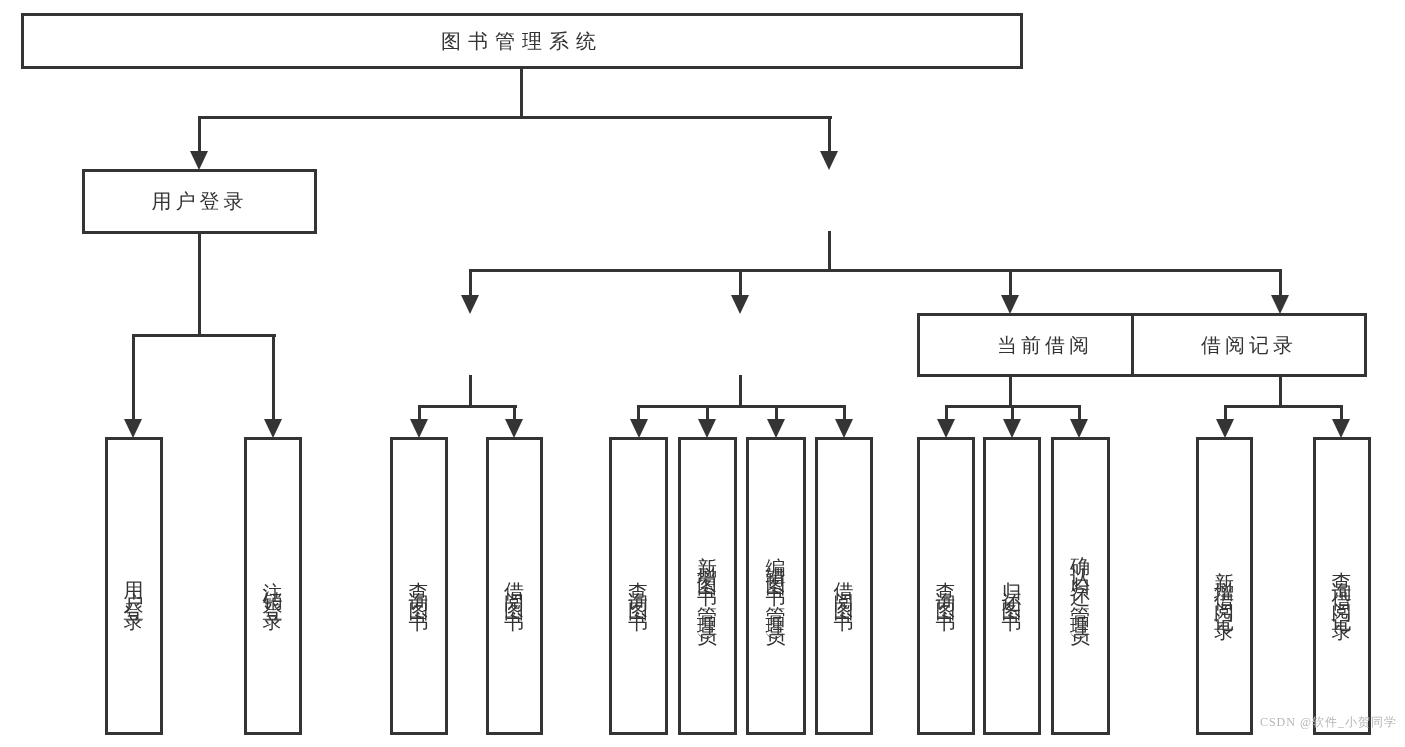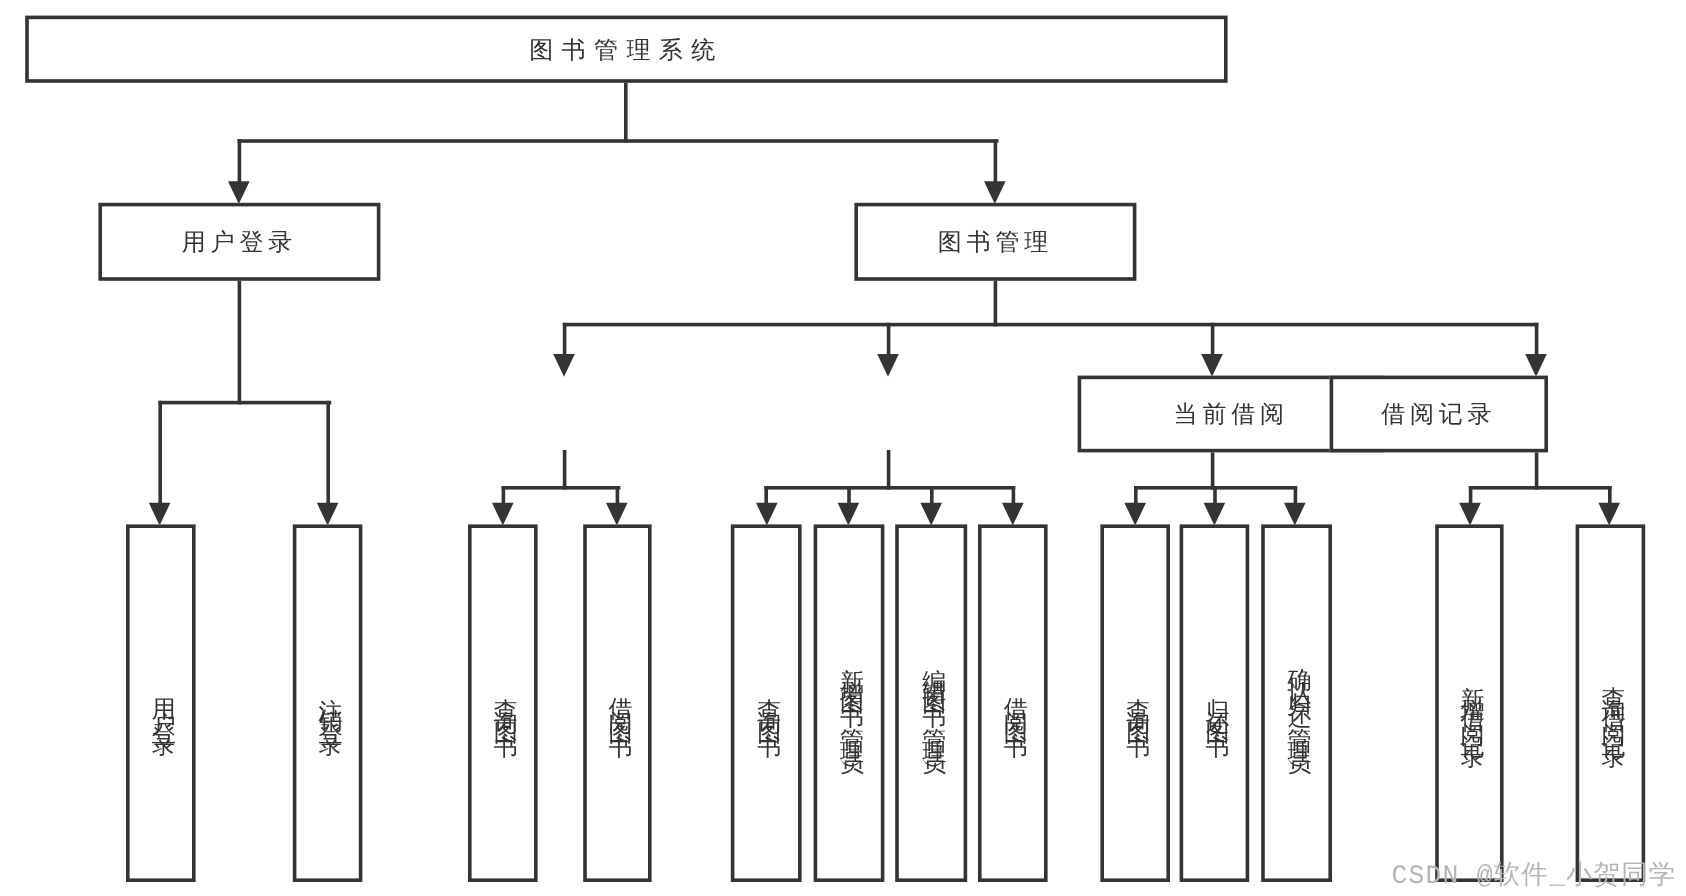--- a/index.html
+++ b/index.html
@@ -1,18 +1,18 @@
 <!DOCTYPE html>
 <html><head>
 <meta charset="utf-8">
 <style>
   html,body{margin:0;padding:0;background:#fff;}
   .canvas{
     position:relative;width:1405px;height:747px;background:#ffffff;overflow:hidden;
-    font-family:Liberation Mono, monospace;color:#333333;
+    font-family:Liberation Serif, serif;color:#333333;
   }
   
   .hbox{
     position:absolute;box-sizing:border-box;background:#ffffff;border:3px solid #343434;
     display:flex;align-items:center;justify-content:center;
     font-size:20px;letter-spacing:4px;color:#333333;white-space:nowrap;
   }
   .hbox.title{letter-spacing:7px;}
   .vbox{
     position:absolute;box-sizing:border-box;background:#ffffff;border:3px solid #343434;
@@ -24,21 +24,21 @@
   }
   
   .lv{position:absolute;width:3px;background:#343434;}
   .lh{position:absolute;height:3px;background:#343434;}
   .arr{
     position:absolute;width:0;height:0;
     border-left:9px solid transparent;border-right:9px solid transparent;
     border-top:19px solid #343434;
   }
   .watermark{
-    position:absolute;top:714px;right:8px;font-size:22px;letter-spacing:1px;
+    position:absolute;top:714px;right:8px;font-size:12px;letter-spacing:1px;
     color:#b5b5b5;white-space:nowrap;
   }
 </style>
 </head>
 <body>
 
 <div class="canvas">
 
   <div class="lv" style="left:520px;top:66px;height:53px"></div>
   <div class="lh" style="left:198px;top:116px;width:634px"></div>
@@ -99,28 +99,25 @@
   <div class="lv" style="left:1340px;top:405px;height:17px"></div>
   <div class="arr" style="left:1332px;top:419px"></div>
 
   <div class="hbox title" style="left:21px;top:13px;width:1002px;height:56px">
     <span>图书管理系统</span>
   </div>
 
   <div class="hbox" style="left:82px;top:169px;width:235px;height:65px">
     <span>用户登录</span>
   </div>
-  <div class="hbox" style="left:712px;top:169px;width:235px;height:65px">
-    <span>图书管理</span>
-  </div>
 
-  <div class="hbox" style="left:898px;top:313px;width:256px;height:64px">
+  <div class="hbox" style="left:917px;top:313px;width:256px;height:64px">
     <span>当前借阅</span>
   </div>
-  <div class="hbox" style="left:1108px;top:313px;width:182px;height:64px">
+  <div class="hbox" style="left:1131px;top:313px;width:236px;height:64px">
     <span>借阅记录</span>
   </div>
 
   <div class="vbox" style="left:105px;width:58px">
     <span>用户登录</span>
   </div>
   <div class="vbox" style="left:244px;width:58px">
     <span>注销登录</span>
   </div>
 

